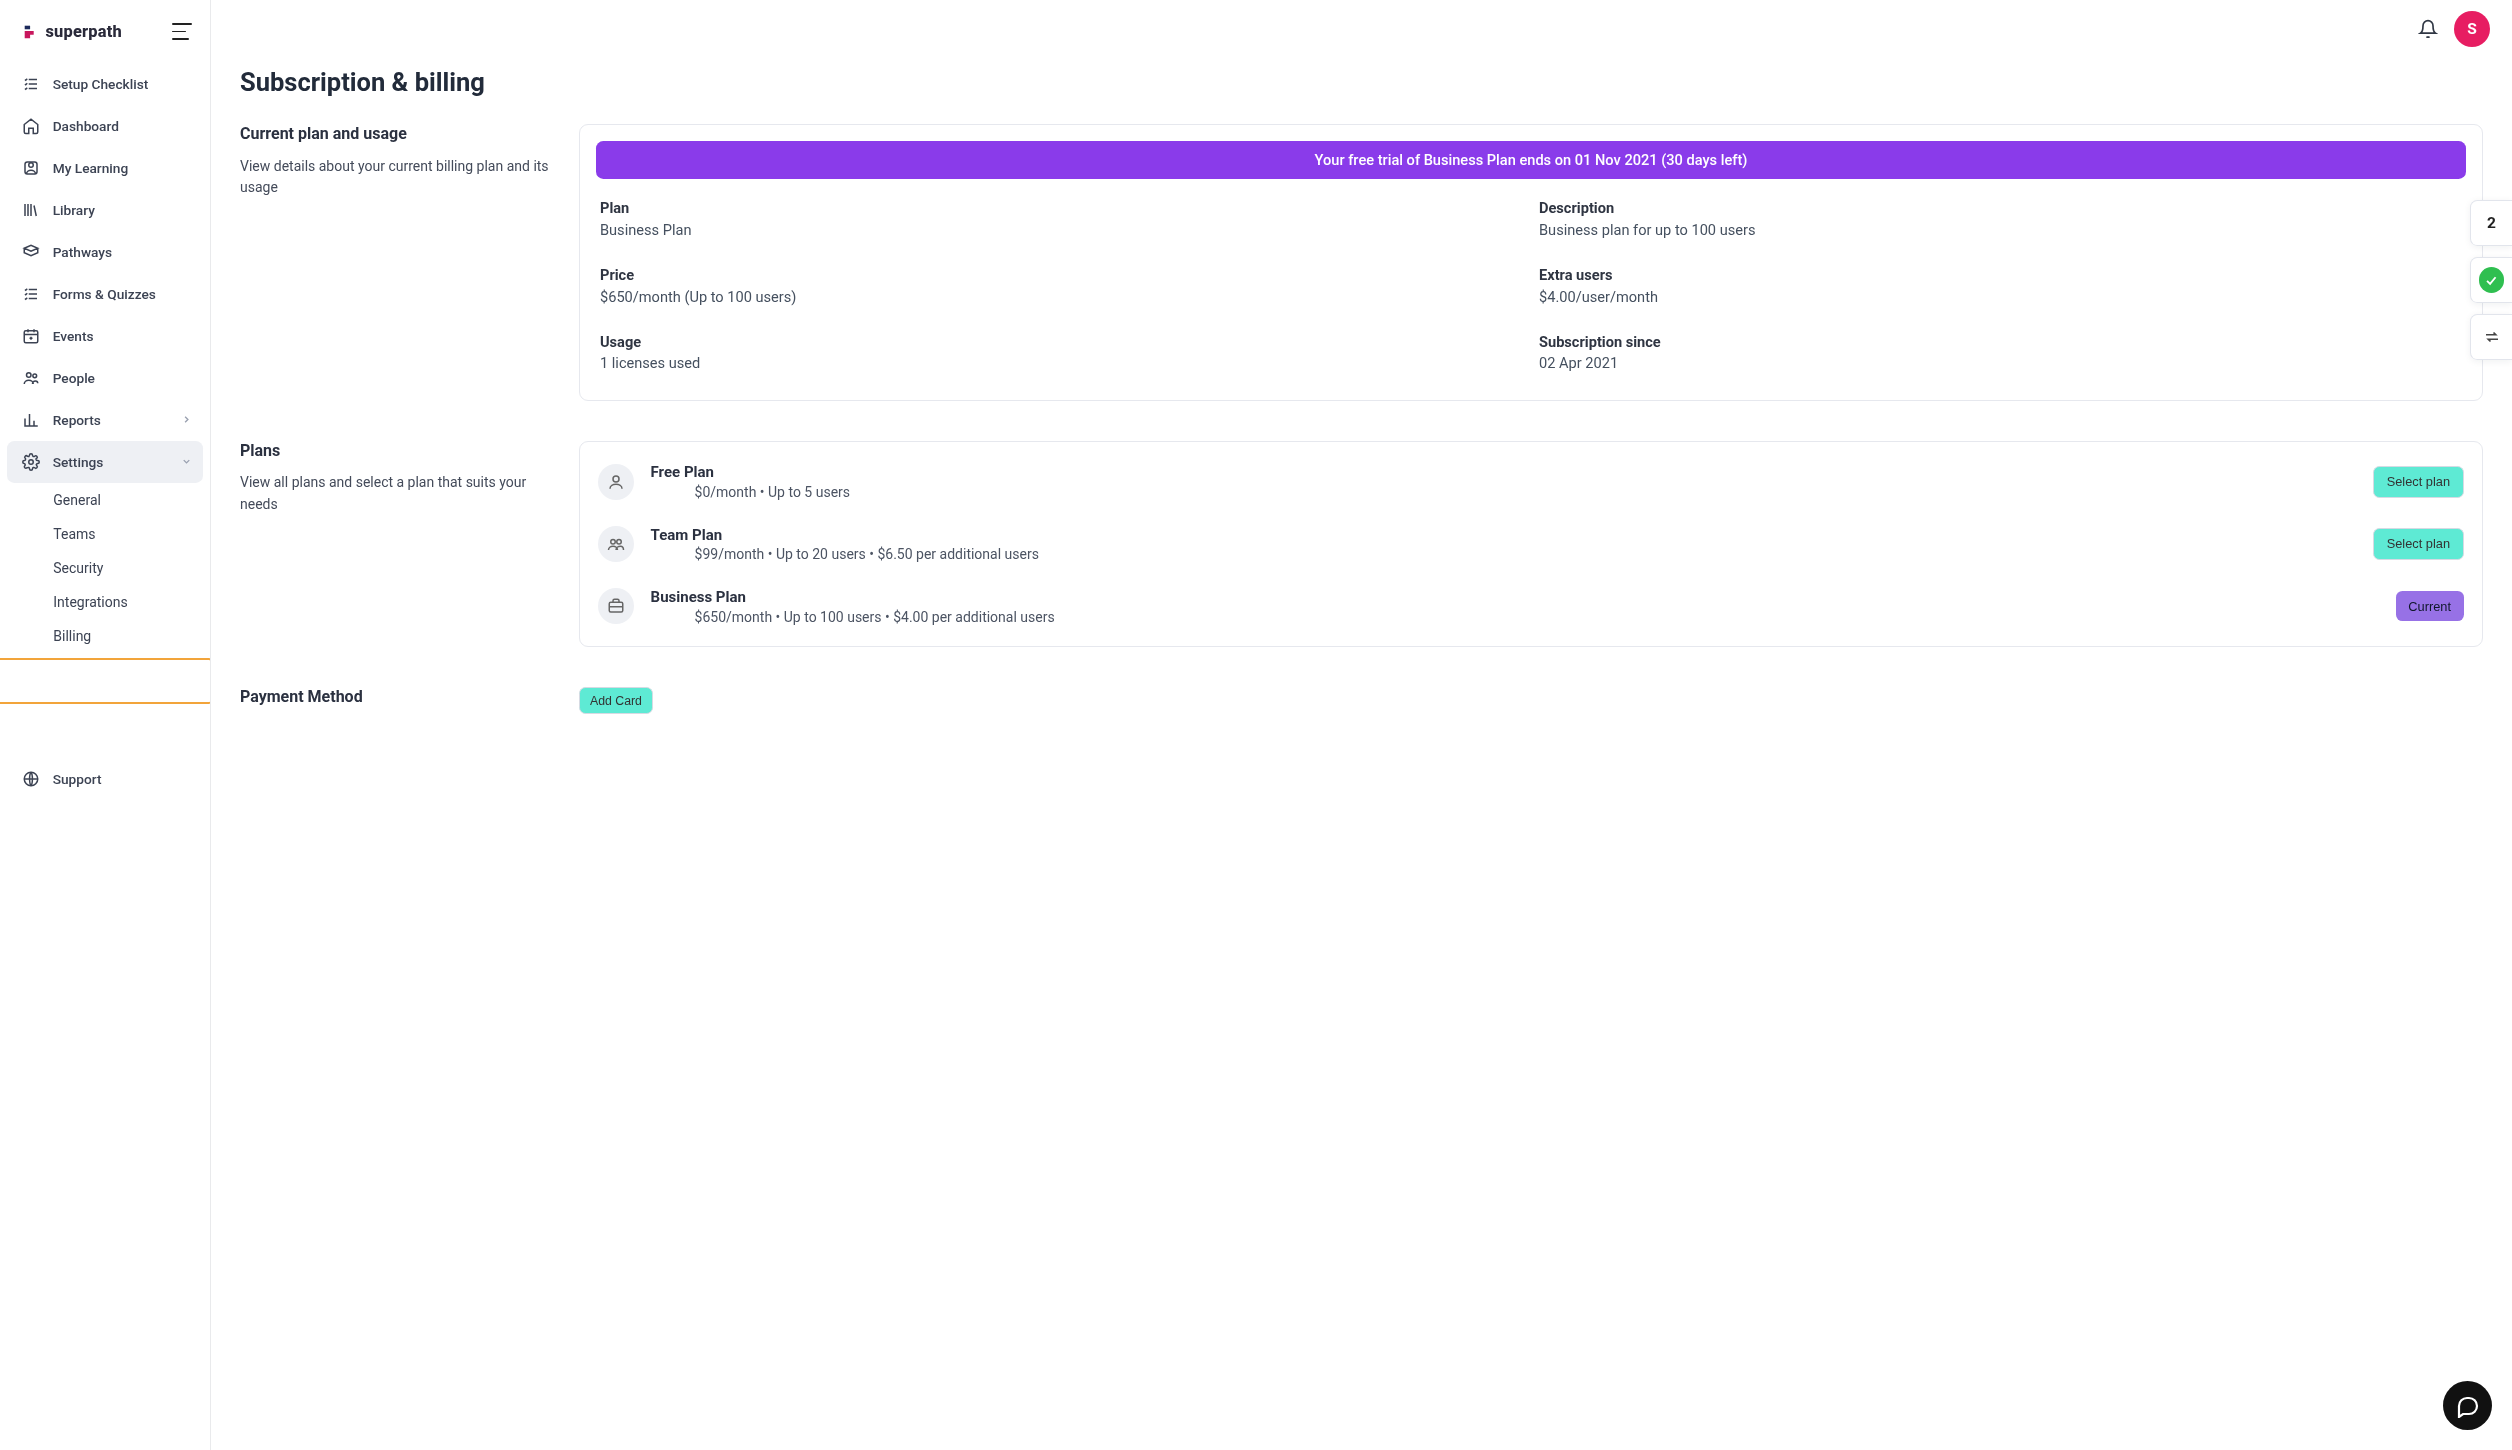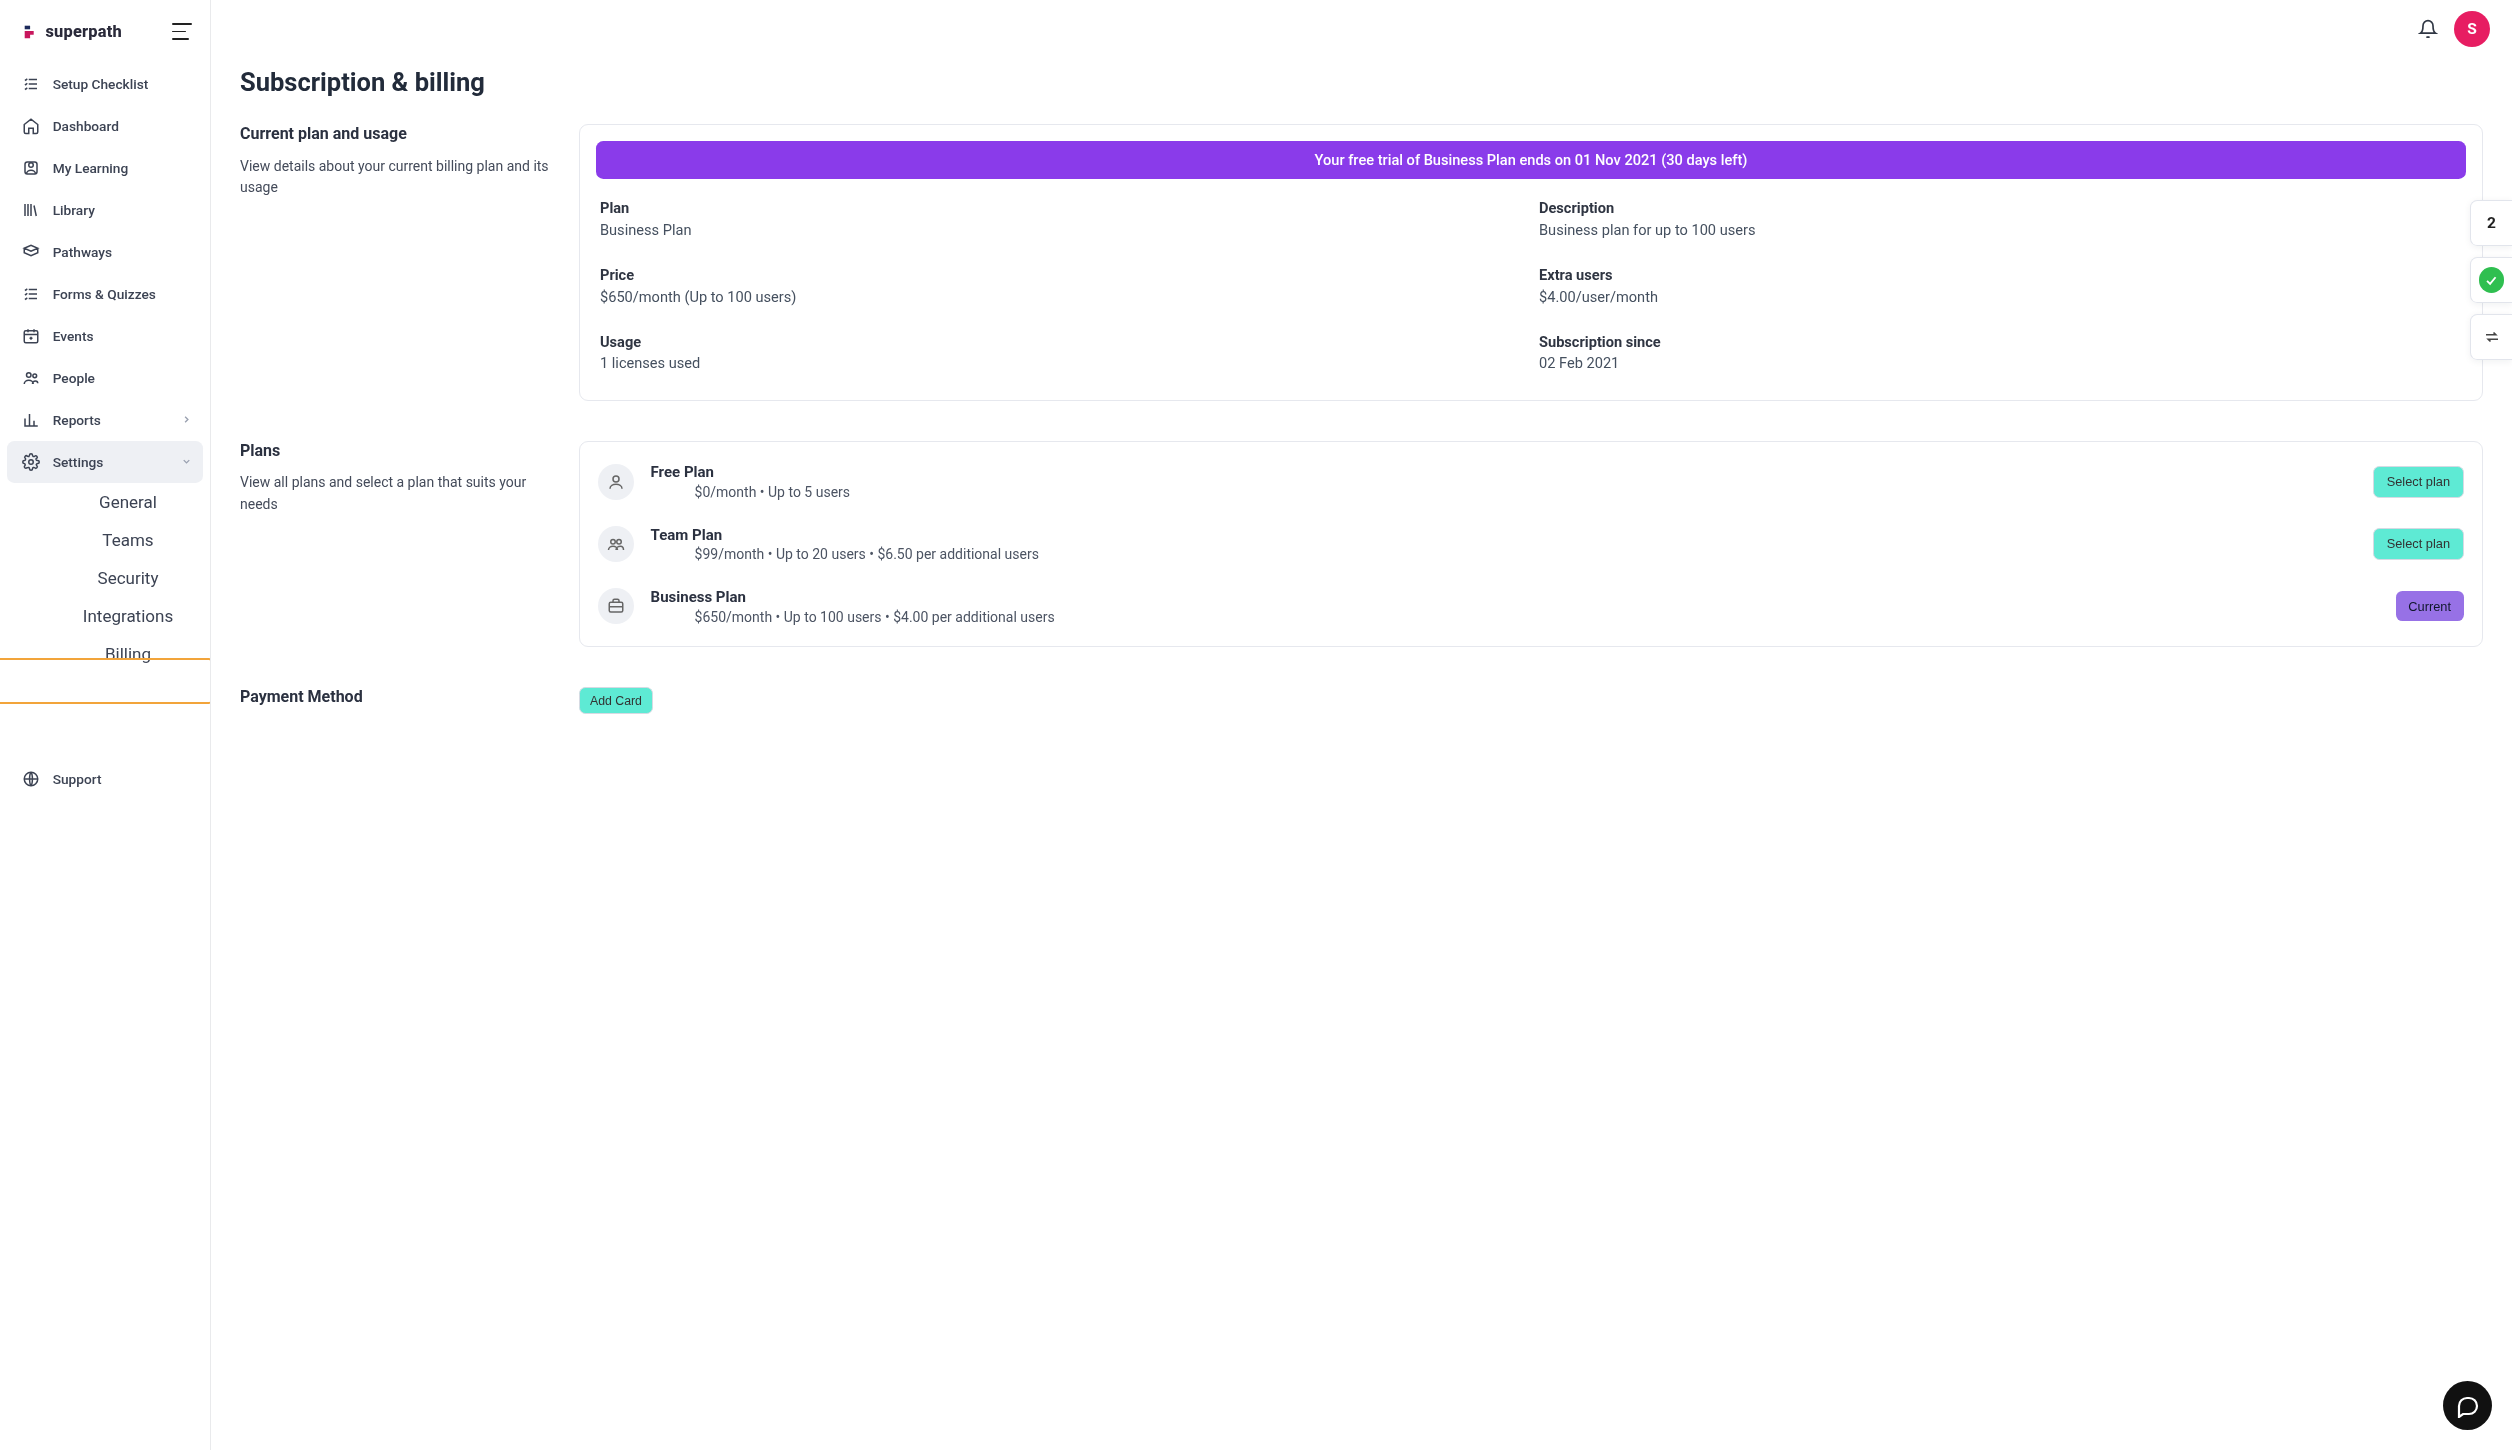--- a/index.html
+++ b/index.html
@@ -55,25 +55,24 @@
     font-weight: 500;
     cursor: pointer;
     position: relative;
   }
   .nav-item .nav-icon { width: 18px; height: 18px; display: inline-flex; align-items: center; justify-content: center; color: #3c4353; }
   .nav-item .chev { position: absolute; right: 11px; color: #9aa1b0; }
   .nav-item.active { background: #eef0f4; }
   .nav-sub { padding-left: 46px; }
   .nav-sub .sub-item {
     padding: 9px 0;
-    font-size: 17px;
+    font-size: 14px;
     color: #3c4353;
     cursor: pointer;
     position: relative;
-    text-align: center;
   }
   .sub-item.highlight {
     position: relative;
   }
   .sub-highlight-box {
     position: absolute;
     left: 0;
     right: -5.5px;
     top: 658px;
     height: 46px;
@@ -402,21 +401,21 @@
             <div>
               <div class="fact-label">Extra users</div>
               <div class="fact-value">$4.00/user/month</div>
             </div>
             <div>
               <div class="fact-label">Usage</div>
               <div class="fact-value">1 licenses used</div>
             </div>
             <div>
               <div class="fact-label">Subscription since</div>
-              <div class="fact-value">02 Feb 2021</div>
+              <div class="fact-value">02 Apr 2021</div>
             </div>
           </div>
         </div>
       </div>
 
       <div class="section-row">
         <div>
           <div class="section-heading">Plans</div>
           <div class="section-desc">View all plans and select a plan that suits your needs</div>
         </div>

